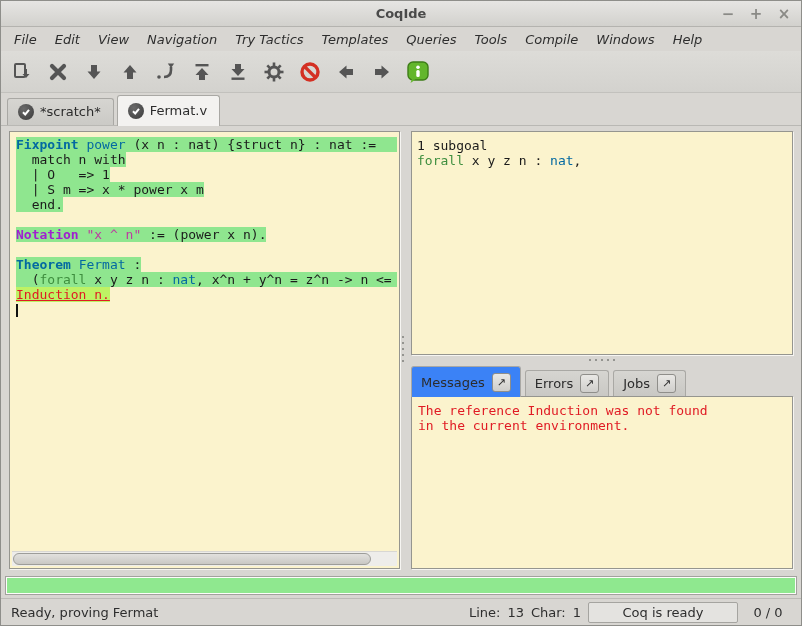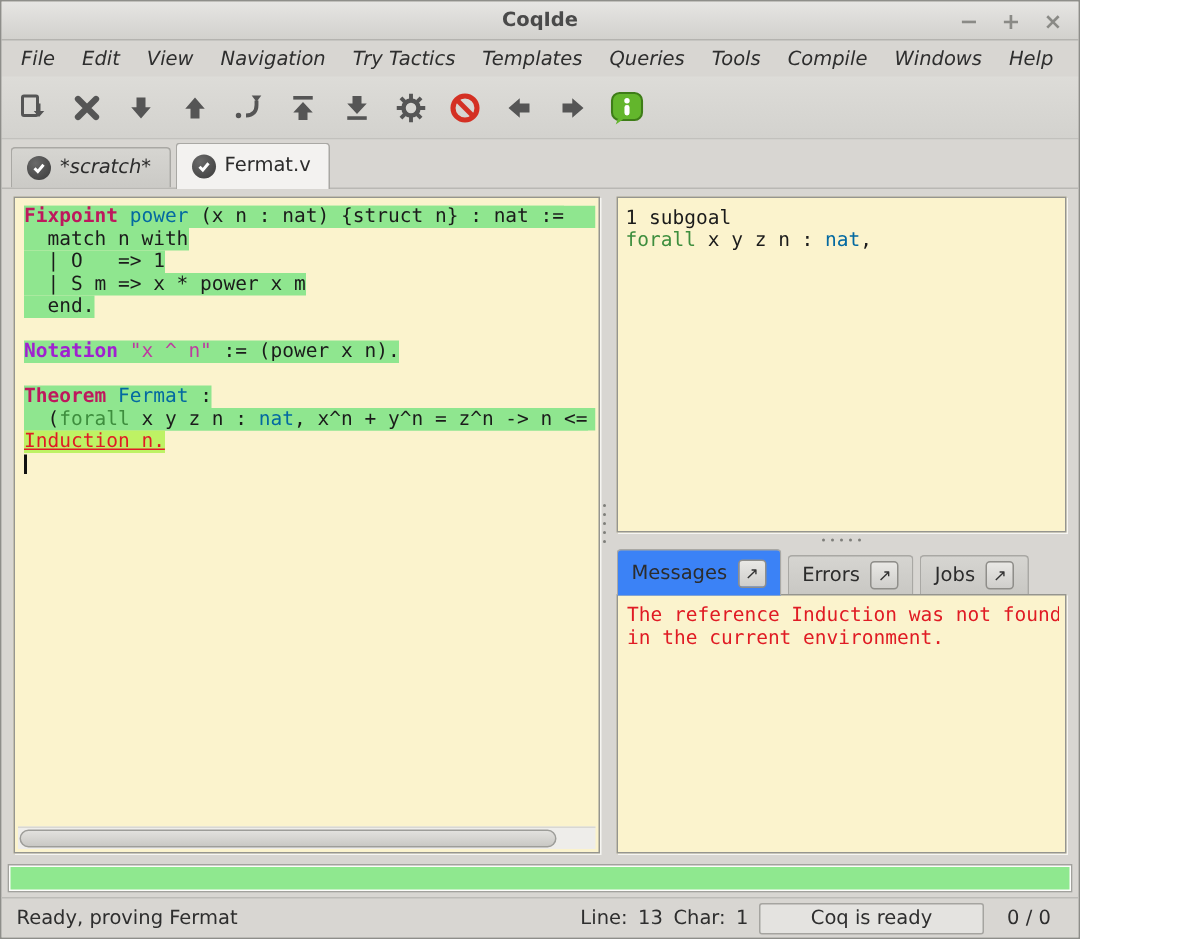--- a/index.html
+++ b/index.html
@@ -1,17 +1,17 @@
 <!DOCTYPE html>
 <html><head>
 <meta charset="utf-8">
 <style>
   * { margin:0; padding:0; box-sizing:border-box; }
   html,body { width:802px; height:626px; font-family:"DejaVu Sans", sans-serif; }
-  .window { width:720px; height:626px; background:#d8d6d2; border:1px solid #8e8e8a;
+  .window { width:802px; height:626px; background:#d8d6d2; border:1px solid #8e8e8a;
             display:flex; flex-direction:column; overflow:hidden;justify-content:center; }
 
   
   .titlebar { height:26px; background:linear-gradient(#e6e5e3,#d2d1cd);
               border-bottom:1px solid #b4b3af; position:relative;
               display:flex; align-items:center; justify-content:center; flex:0 0 26px;}
   .titlebar .title { font-weight:bold; font-size:13px; color:#4a4a4a; }
   .win-controls { position:absolute; right:8px; top:0; height:100%; display:flex; align-items:center; gap:10px; }
   .win-btn { width:18px; height:18px; display:flex; align-items:center; justify-content:center;
              color:#8a8a86; font-size:15px; font-weight:bold; cursor:default; }
@@ -25,21 +25,21 @@
   .toolbar { height:42px; flex:0 0 42px; display:flex; align-items:center; gap:10px; padding-left:8px;
              background:linear-gradient(#dddcd8,#d3d2ce); border-bottom:1px solid #c2c1bd; }
   .tool-btn { width:26px; height:28px; display:flex; align-items:center; justify-content:center; }
 
   
   .tabrow { height:33px; flex:0 0 33px; display:flex; align-items:flex-end; padding-left:6px;
             background:#d8d6d2; border-bottom:1px solid #b9b8b4; position:relative; }
   .tab { display:flex; align-items:center; gap:6px; font-size:13px; color:#2c2c2c;
          border:1px solid #a9a8a4; border-bottom:none; border-radius:3px 3px 0 0;
          padding:5px 12px 6px 10px; margin-right:3px; }
-  .tab.inactive { background:linear-gradient(#d6d5d1,#cbcac6); height:27px;font-style:italic; }
+  .tab.inactive { background:linear-gradient(#d6d5d1,#cbcac6); height:27px; }
   .tab.active   { background:#f3f2f0; height:31px; position:relative; z-index:2; margin-bottom:-1px; }
   .check-badge { width:16px; height:16px; border-radius:50%;
                  background:radial-gradient(circle at 35% 30%, #6a6a6a, #3a3a3a);
                  display:flex; align-items:center; justify-content:center; }
 
   
   .main { position:relative; flex:1 1 auto; background:#d8d6d2; }
   .pane { position:absolute; background:#fbf3cd; border:1px solid #95958f;
           box-shadow:1px 1px 0 #f6f5f2; }
   .left-pane  { left:8px;  top:5px; width:391px; height:438px; }
@@ -48,21 +48,21 @@
 
   .code-area { position:absolute; left:2px; right:2px; top:5px; bottom:20px; overflow:hidden;
                font-family:"DejaVu Sans Mono", monospace; font-size:13px; line-height:15px;
                color:#1b1b1b; padding-left:4px; }
   .goal-area { position:absolute; inset:6px 4px 4px 5px; overflow:hidden;
                font-family:"DejaVu Sans Mono", monospace; font-size:13px; line-height:15px; color:#1b1b1b; }
   .cl { height:15px; white-space:pre; }
   .seg { white-space:pre; }
   .hl-proc { background:#8fe68f; }
   .hl-errl { background:#bef264; }
-  .tk-kw  { color:#be185d; font-weight:bold; }
+  .tk-kw  { color:#0369a1; font-weight:bold; }
   .tk-id  { color:#0369a1; }
   .tk-prf { color:#a020d0; font-weight:bold; }
   .tk-str { color:#be3ba0; }
   .tk-gal { color:#3e8e3e; }
   .tk-err { color:#e01b24; text-decoration:underline; }
   .caret { display:inline-block; width:2px; height:13px; background:#111; vertical-align:middle; }
 
   
   .hscroll { position:absolute; left:2px; right:2px; bottom:2px; height:15px;
              background:#eeedea; border-top:1px solid #d8d7d3; }

